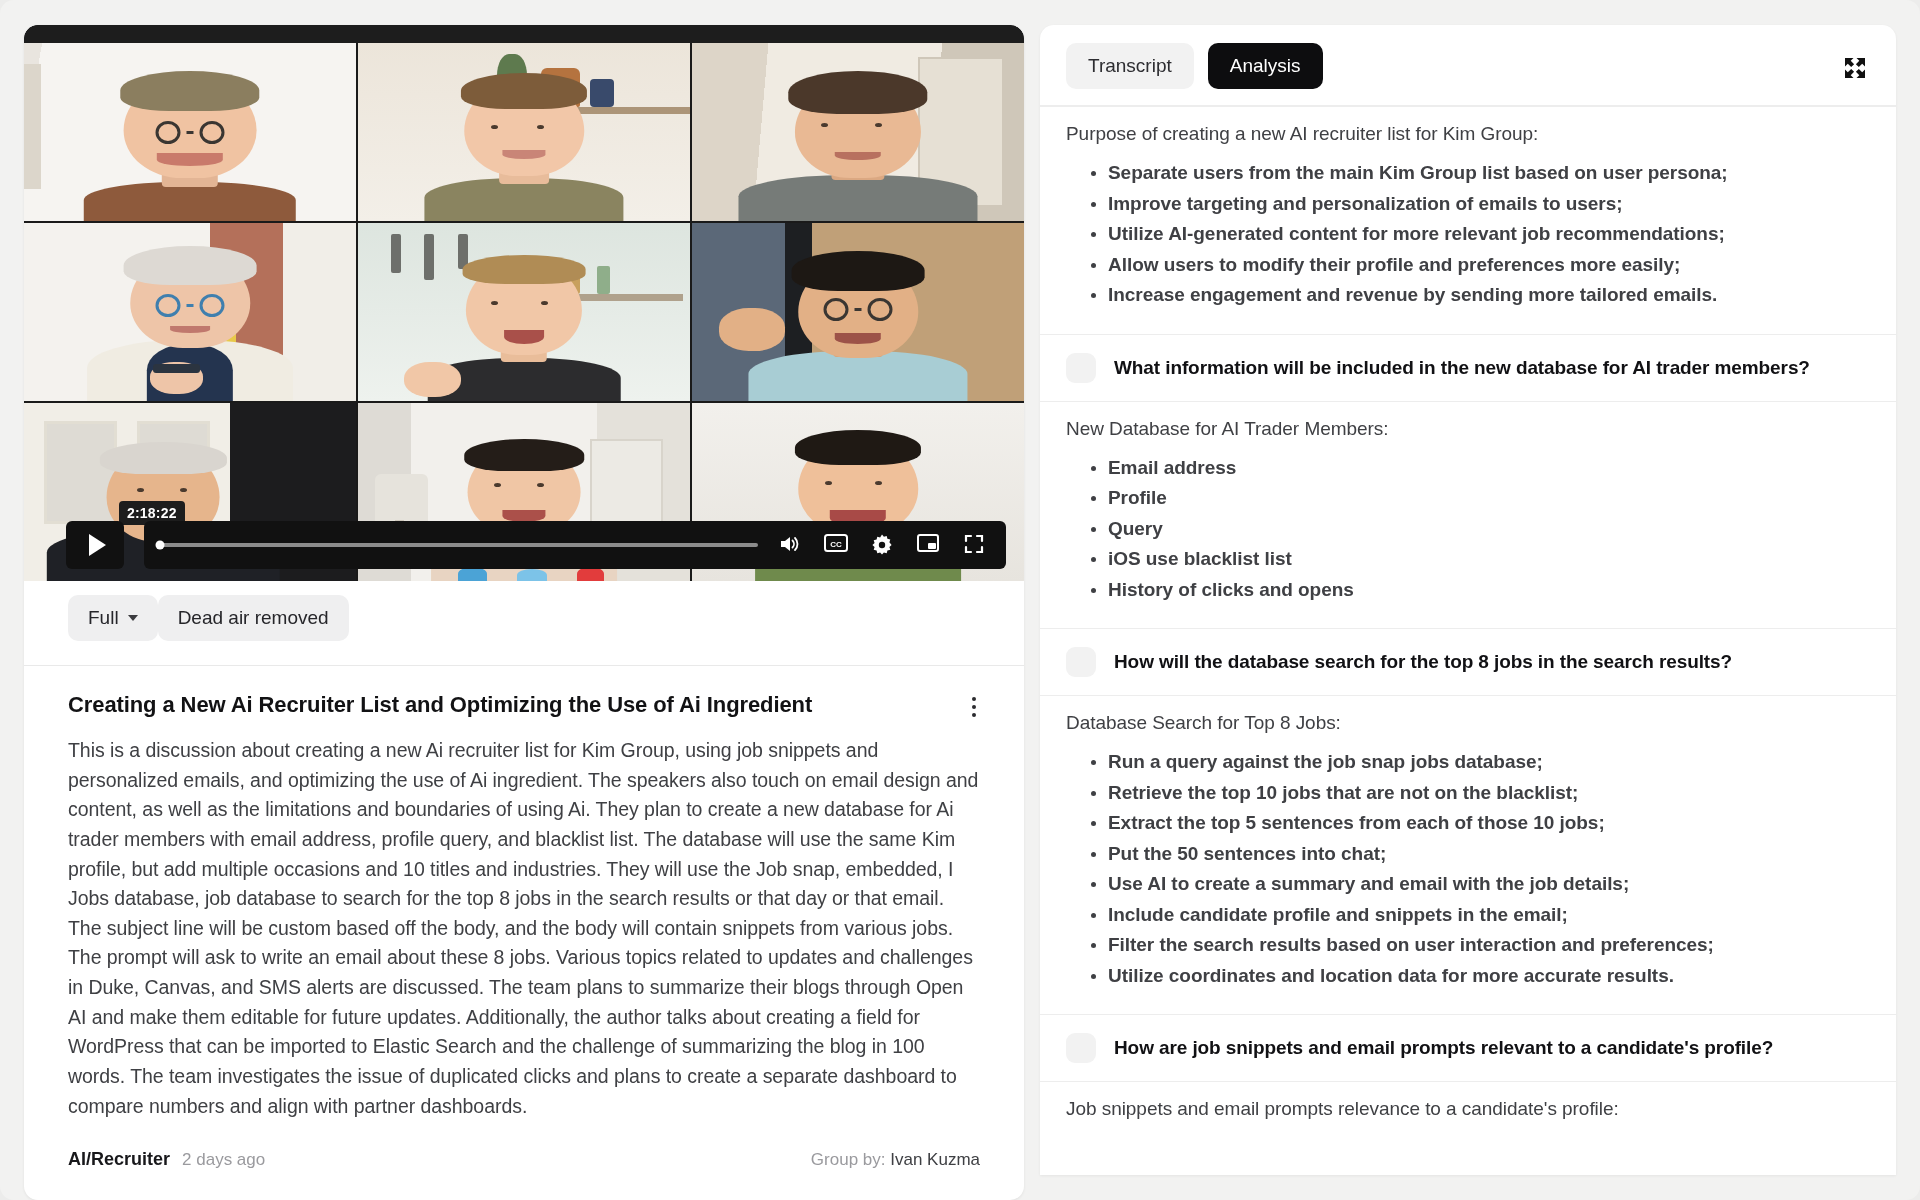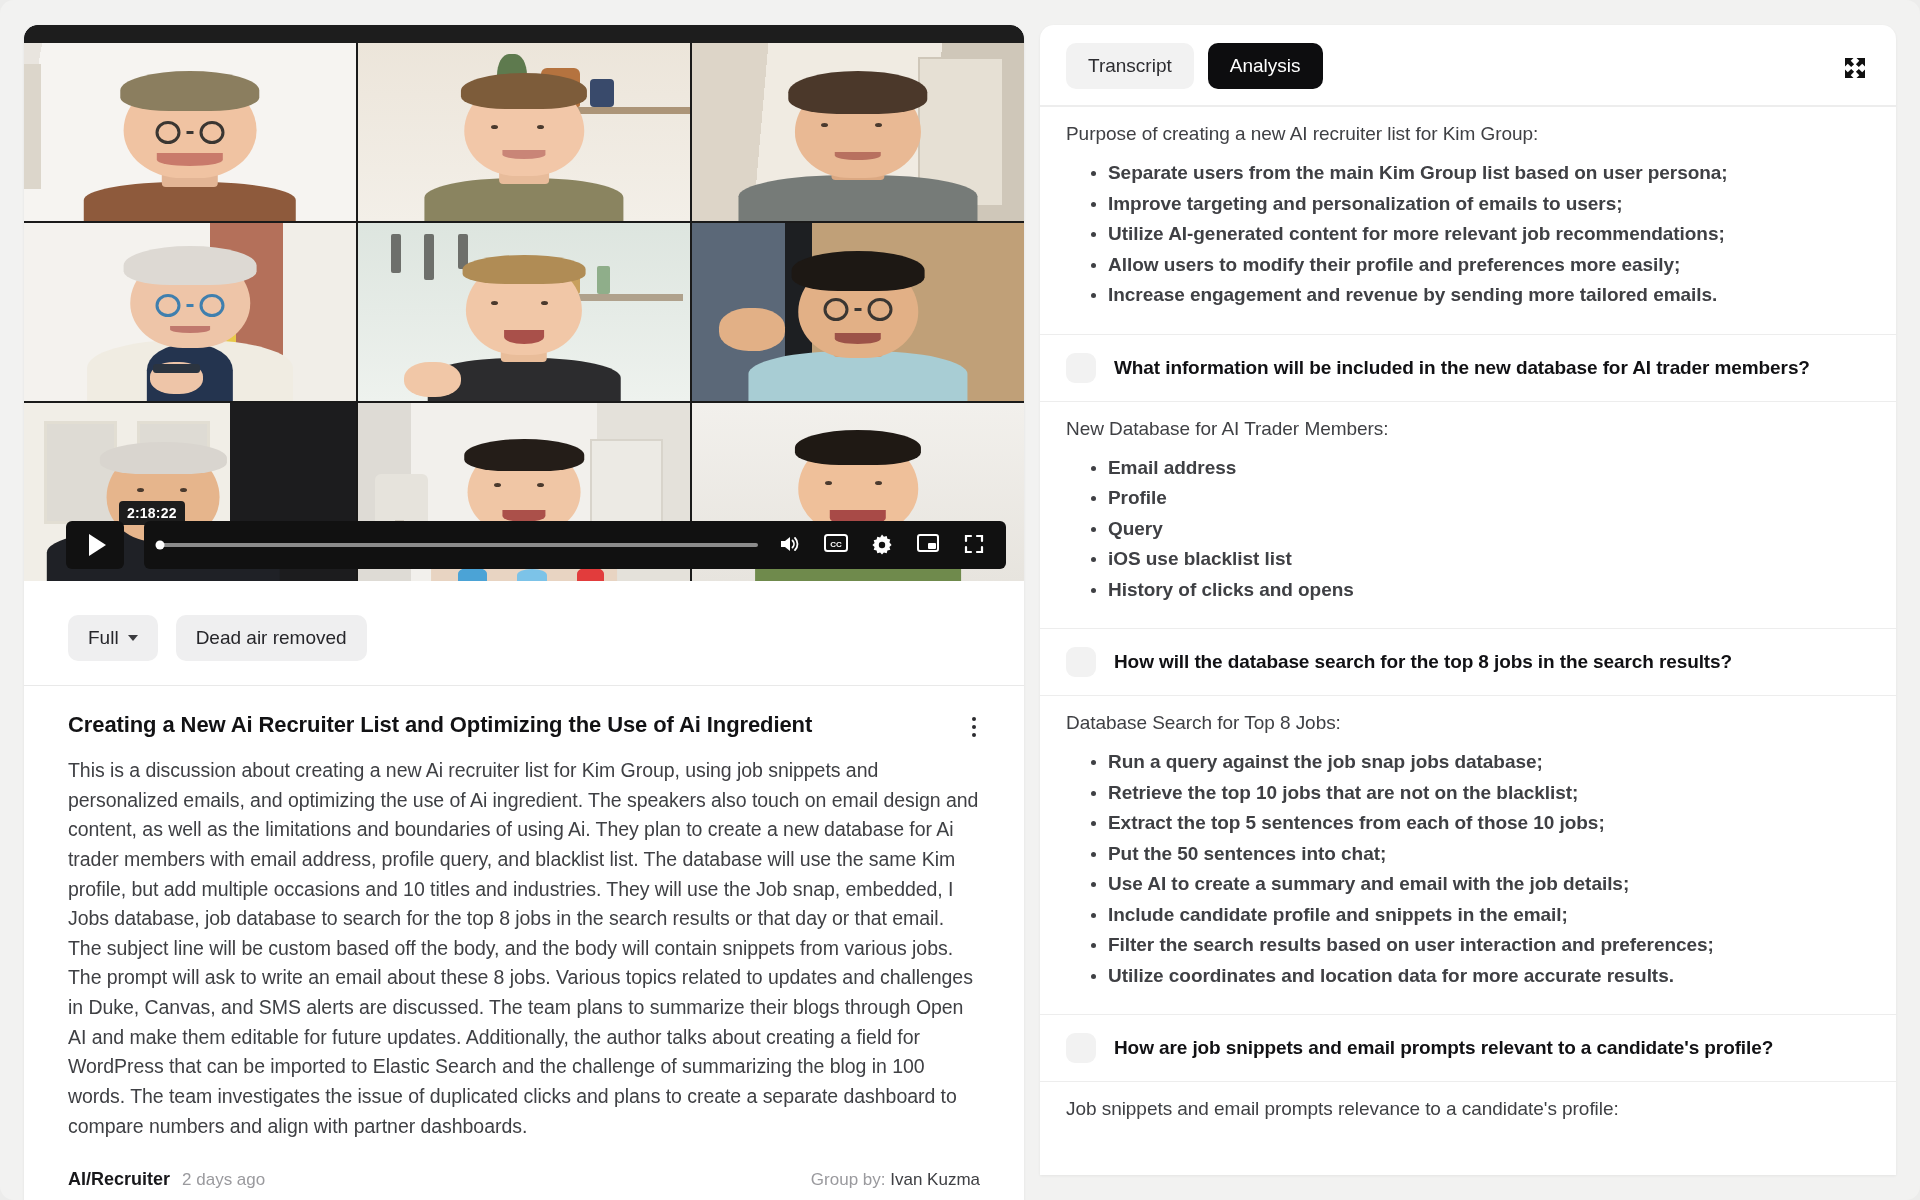--- a/index.html
+++ b/index.html
@@ -115,22 +115,22 @@
   .seek-knob {
     position: absolute; left: 0; top: 50%; transform: translate(-50%,-50%);
     width: 9px; height: 9px; background: #fff; border-radius: 50%;
   }
   .ctrl-icons { display: flex; align-items: center; gap: 14px; }
   .ic { width: 32px; height: 22px; display:flex; align-items:flex-start; justify-content:center; cursor:pointer; }
   .ic svg { display:block; }
 
   
   .filter-row {
-    display: flex; align-items: flex-end; gap: 18px;
-    padding: 34px 44px 24px 44px;
+    display: flex; align-items: flex-end; 
+    padding: 14px 44px 24px 44px;
   }
   .chip {
     background: #efeff0; color: #26262a;
     border: none; border-radius: 10px;
     font-size: 19px; font-family: "Liberation Sans", sans-serif;
     padding: 12px 20px; cursor: pointer;
     display: flex; align-items: center; gap: 9px;
   }
   .caret {
     width: 0; height: 0;

